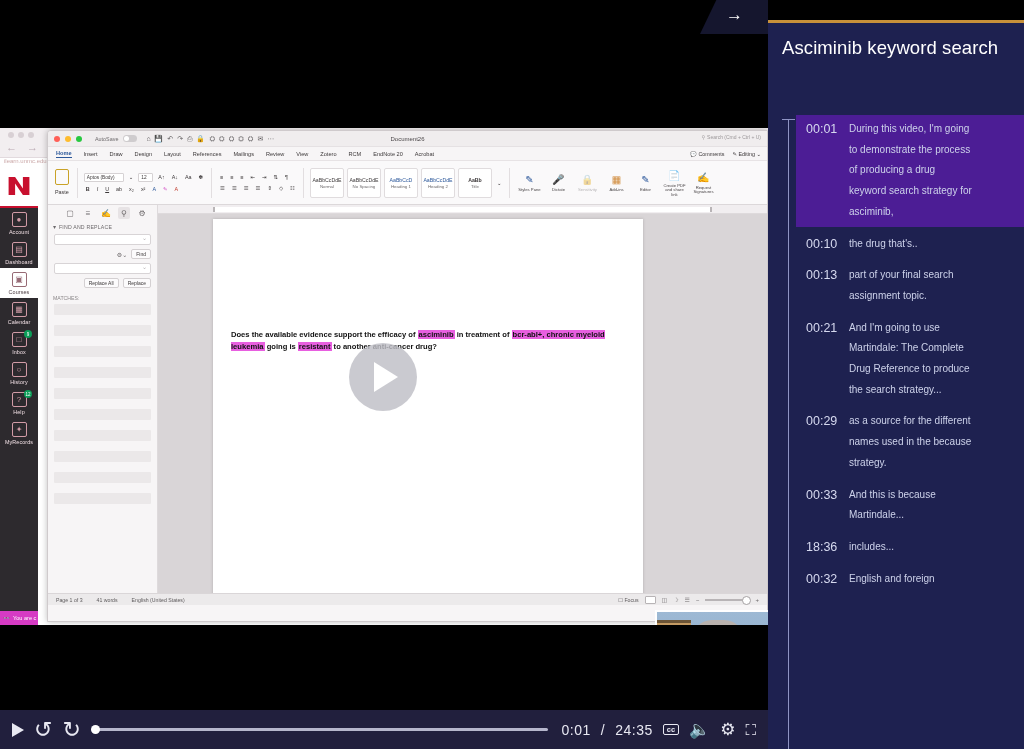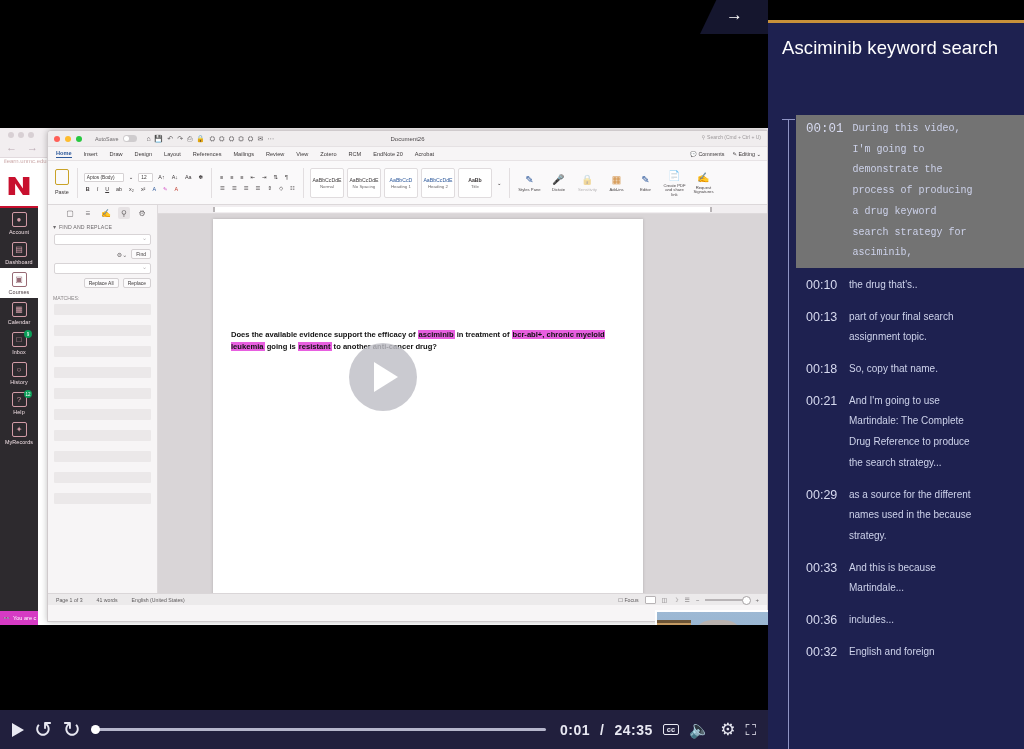--- a/index.html
+++ b/index.html
@@ -226,21 +226,21 @@
   
   .ctrl-bar {
     position: absolute; left: 0; top: 710px; width: 768px; height: 39px;
     background: #211f3d; display: flex; align-items: center; padding: 0 12px; gap: 10px;
   }
   .ctrl-btn { color: #e8e8f2; display: flex; align-items: center; justify-content: center; cursor: pointer; }
   .play-glyph { width: 0; height: 0; border-left: 12px solid #e8e8f2; border-top: 7px solid transparent; border-bottom: 7px solid transparent; }
   .seek-wrap { flex: 1; display: flex; align-items: center; position: relative; height: 20px; margin: 0 4px; }
   .seek-track { position: absolute; left: 0; right: 0; height: 2.5px; background: #b6b6cc; border-radius: 2px; }
   .seek-knob { position: absolute; left: 0; width: 9px; height: 9px; border-radius: 50%; background: #ffffff; }
-  .time-txt { color: #e8e8f2; font-size: 14px; white-space: nowrap; letter-spacing: .5px; font-weight: bold; }
+  .time-txt { color: #e8e8f2; font-size: 14px; white-space: nowrap; letter-spacing: .5px; }
   .cc-box {
     border: 1.5px solid #e8e8f2; border-radius: 2px; color: #e8e8f2;
     font-size: 7.5px; font-weight: bold; padding: 1px 3px; line-height: 1;
   }
 
   
   .panel {
     position: absolute; left: 768px; top: 0; width: 304px; height: 749px;
     background: #1e2150; overflow: hidden; margin-top: 20px;
   }
@@ -270,21 +270,21 @@
   }
   .tl-line {
     position: absolute; left: 20px; top: 4px; bottom: 18px; width: 1.4px;
     background: #8f94c4;
   }
   .tl-cap { position: absolute; left: 14px; top: 4px; width: 13px; height: 1.4px; background: #8f94c4; }
   .tl-items { position: relative; padding-left: 14px; }
   .tl-item {
     display: flex; gap: 9px; padding: 4px 8px 4px 10px; margin-bottom: 3px;
   }
-  .tl-item.active { background: #737373; font-family: Liberation Mono, monospace; }
+  .tl-item.active { background: #4c1d95; }
   .tl-time { color: #d6d9ef; font-size: 12.5px; min-width: 34px; white-space: nowrap; line-height: 20.7px; }
   .tl-text { color: #cdd2ea; font-size: 10px; line-height: 20.7px; max-width: 126px; }
 
   
   .notch {
     position: absolute; left: 700px; top: 0; width: 68px; height: 34px;
     z-index: 20; pointer-events: none;
   }
   .notch-bg {
     position: absolute; inset: 0;
@@ -657,37 +657,33 @@
         </div>
         <div class="tl-item">
           <div class="tl-time">00:10</div>
           <div class="tl-text">the drug that's..</div>
         </div>
         <div class="tl-item">
           <div class="tl-time">00:13</div>
           <div class="tl-text">part of your final search assignment topic.</div>
         </div>
         <div class="tl-item">
-          <div class="tl-time">00:18</div>
-          <div class="tl-text">So, copy that name.</div>
-        </div>
-        <div class="tl-item">
           <div class="tl-time">00:21</div>
           <div class="tl-text">And I'm going to use Martindale: The Complete Drug Reference to produce the search strategy...</div>
         </div>
         <div class="tl-item">
           <div class="tl-time">00:29</div>
           <div class="tl-text">as a source for the different names used in the because strategy.</div>
         </div>
         <div class="tl-item">
           <div class="tl-time">00:33</div>
           <div class="tl-text">And this is because Martindale...</div>
         </div>
         <div class="tl-item">
-          <div class="tl-time">00:36</div>
+          <div class="tl-time">18:36</div>
           <div class="tl-text">includes...</div>
         </div>
         <div class="tl-item">
           <div class="tl-time">00:32</div>
           <div class="tl-text">English and foreign</div>
         </div>
 
       </div>
     </div>
   </div>

